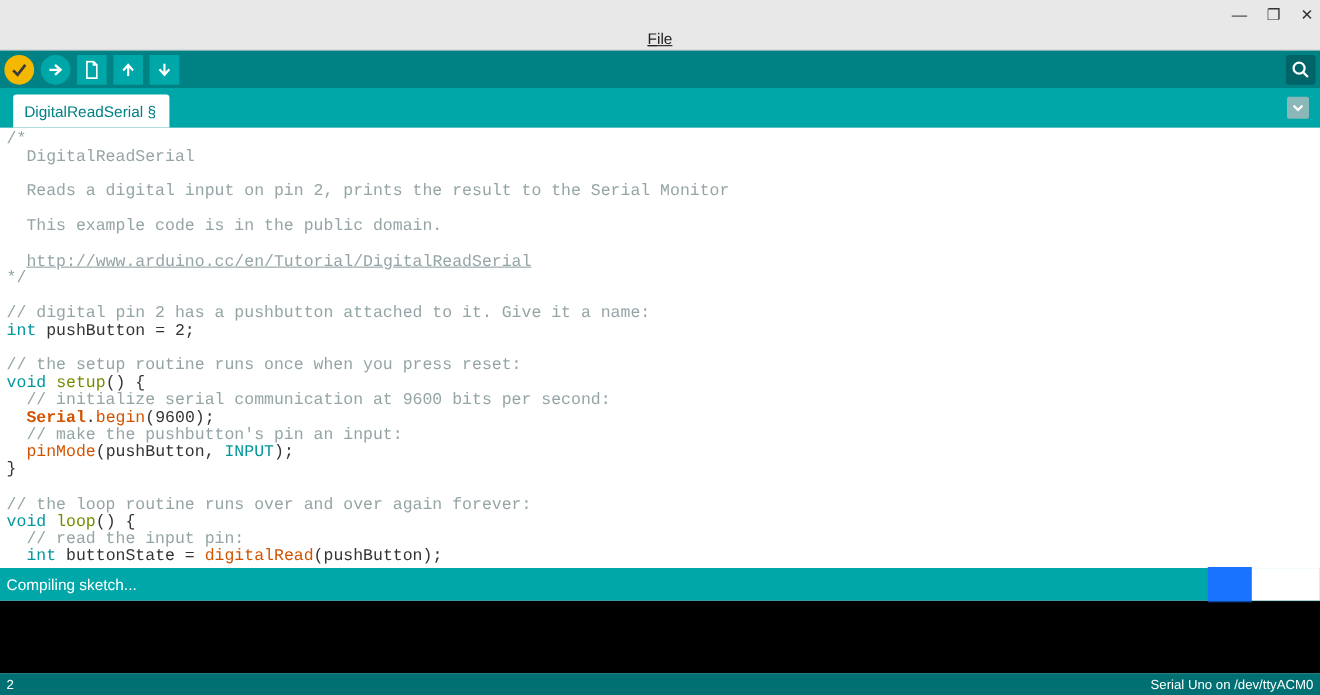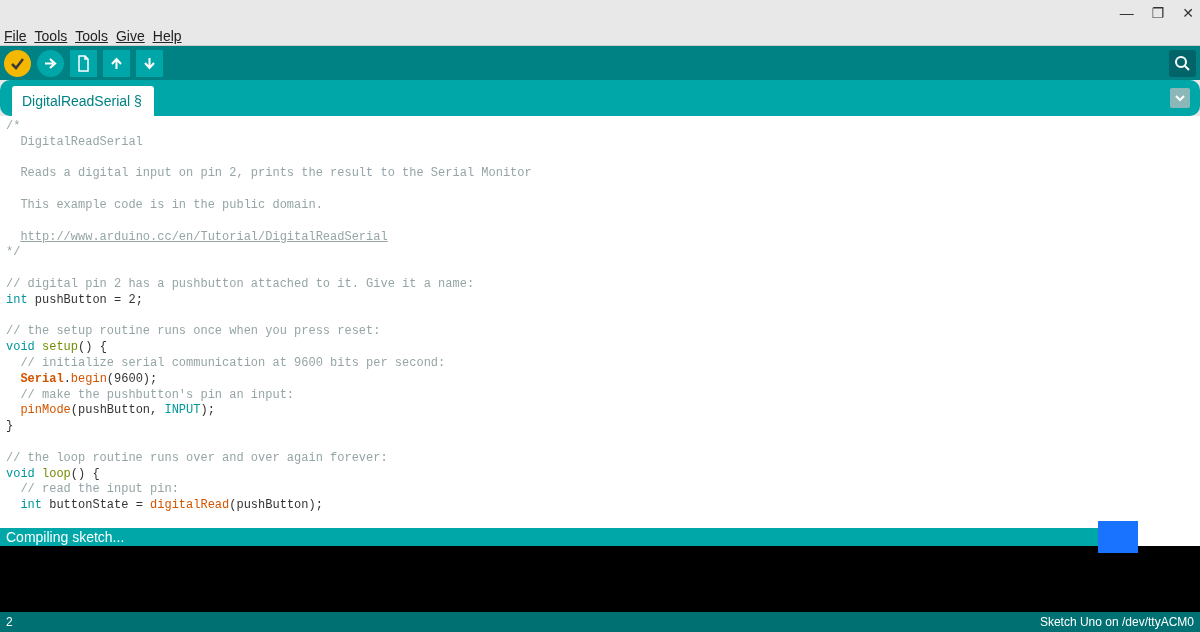--- a/index.html
+++ b/index.html
@@ -26,20 +26,21 @@
   .titlebar span { color: #333; font-size: 14px; cursor: pointer; }
   
   .menubar {
     height: 20px;
     background: #e8e8e8;
     display: flex;
     align-items: center;
     padding: 0 2px;
     gap: 4px;
     border-bottom: 1px solid #ccc;
+    flex-direction: column;
   }
   .menubar .menu-item {
     padding: 1px 2px;
     color: #222;
     text-decoration: underline;
     cursor: pointer;
     font-size: 14px;
   }
   .menubar .menu-item::first-letter { text-decoration: underline; }
   
@@ -78,21 +79,20 @@
     cursor:pointer;
   }
   
   .tabbar {
     height: 36px;
     background: #00a7a9;
     display: flex;
     align-items: flex-end;
     padding-left: 12px;
     position: relative;
-    border-radius: 10px;
   }
   .tab {
     background: #fff;
     color: #008184;
     padding: 7px 12px 7px 10px;
     font-size: 14px;
     border-radius: 3px 3px 0 0;
     cursor: pointer;
   }
   .tab-menu {
@@ -106,33 +106,33 @@
     display:flex;align-items:center;justify-content:center;
     border-radius:2px;
   }
   
   .editor {
     flex: 1;
     background: #fff;
     overflow: auto;
     padding: 3px 6px;
     font-family: "Courier New", monospace;
-    font-size: 12px;
+    font-size: 15px;
     line-height: 15.8px;
     color: #333;
   }
   .c-comment { color: #95a5a6; }
   .c-link { color: #95a5a6; text-decoration: underline; }
   .c-type { color: #00979C; }
   .c-func { color: #d35400; }
   .c-const { color: #00979C; }
   .c-kw { color: #728E00; }
   
   .status-strip {
-    height: 18px;
+    height: 30px;
     background: #00a7a9;
     display: flex;
     align-items: center;
     position: relative;
   }
   .status-text {
     color: #fff;
     font-size: 14px;
     padding-left: 6px;
   }
@@ -266,14 +266,14 @@
     <div class="progress-bar"></div>
   </div>
   <div class="progress-track"></div>
 </div>
 
 <div class="console"></div>
 
 <div class="footer">
   <span>2</span>
   <span class="spacer"></span>
-  <span>Sketch Uno on /dev/ttyACM0</span>
+  <span>Serial Uno on /dev/ttyACM0</span>
 </div>
 
 </body></html>

